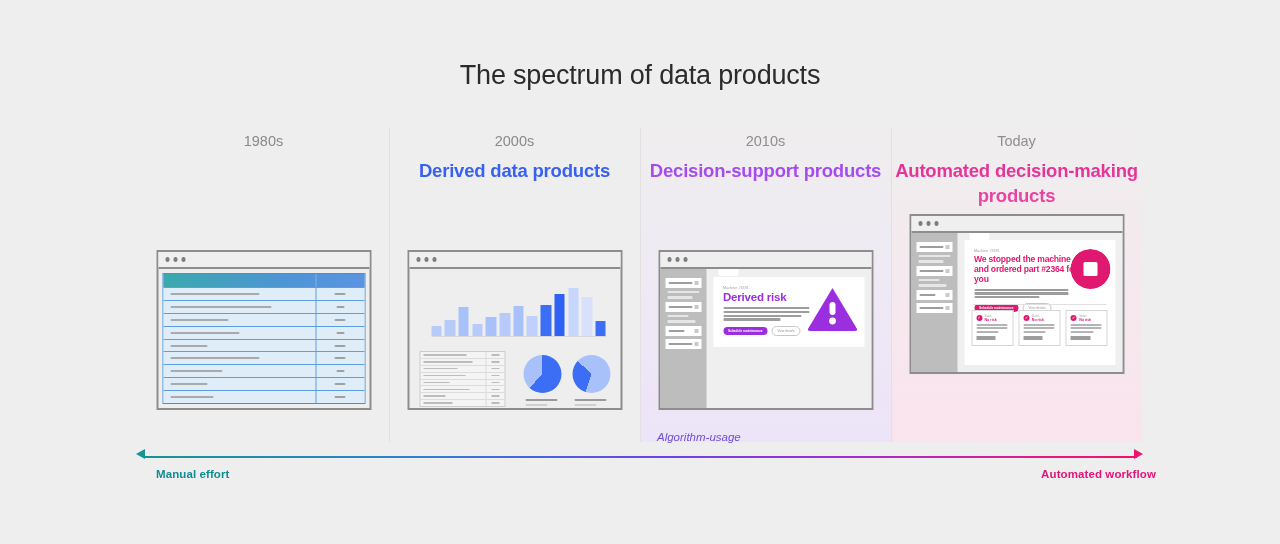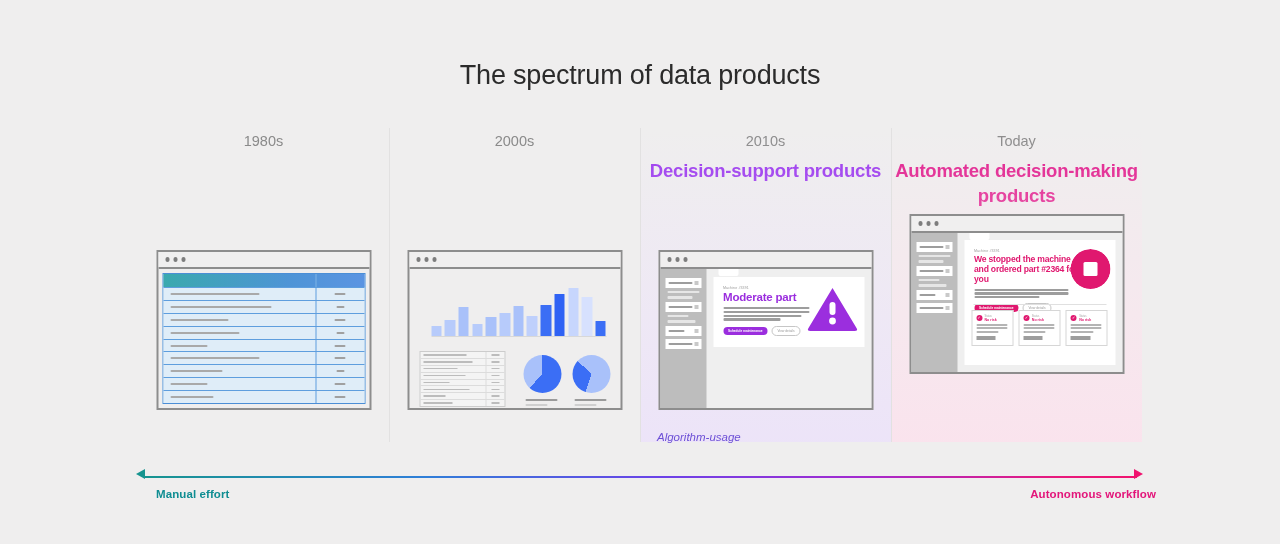--- a/index.html
+++ b/index.html
@@ -175,21 +175,21 @@
   .rtop { display:flex; gap:2.5px; align-items:flex-start; }
   .rbadge { width:6px; height:6px; border-radius:50%; flex:0 0 auto; display:flex; align-items:center; justify-content:center; }
   .rbadge span { color:#fff; font-size:4px; line-height:1; }
   .rlabel { font-size:2.6px; color:#a8a8a8; }
   .rvalue { font-size:3.6px; font-weight:700; }
   .rlines div { height:1.8px; background:#b4b4b4; margin-top:1.8px; border-radius:1px;}
   .rfoot { height:4px; background:#9d9d9d; margin-top:3px; width:60%; }
   .cardrule { position:absolute; left:9px; right:9px; height:1px; background:#e0e0e0; }
 
   
-  .axis-wrap { position:absolute; left:0; top:465px; width:1280px; height:45px; }
+  .axis-wrap { position:absolute; left:0; top:445px; width:1280px; height:45px; }
   .axis-line {
     position:absolute; left:145px; top:11px; width:992px; height:2px;
     background:linear-gradient(90deg,#16948f 0%, #2f7fd8 28%, #6b42e8 52%, #a32ad0 72%, #e8197c 92%, #f0136f 100%);
   }
   .arrow-l {
     position:absolute; left:136px; top:4px; width:0; height:0;
     border-top:5px solid transparent; border-bottom:5px solid transparent;
     border-right:9px solid #16948f;
   }
   .arrow-r {
@@ -306,20 +306,21 @@
               </div>
             </div>
         </div>
       </div>
     </div>
   </div>
 
   <div class="col">
     <div class="divider"></div>
     <div class="era">2000s</div>
+    <div class="cat" style="color:#3861f0">Derived data products</div>
 
     <div class="mock">
       <div class="mock-bar">
         <div class="dot"></div>
         <div class="dot"></div>
         <div class="dot"></div>
       </div>
       <div class="mock-body">
         <div class="bars" id="barchart">
             <div class="bar" style="height: 18.6667%; background: rgb(183, 203, 251);"></div>
@@ -452,21 +453,21 @@
               </div>
             <div class="side-card">
                 <div class="sl"></div>
                 <div class="sr"></div>
               </div>
           </div>
           <div class="app-main">
             <div class="tabnub"></div>
             <div class="card" style="top:8px; padding:9px 10px 11px 10px;">
               <div class="machine">Machine #3391</div>
-              <div class="headline" style="color:#9b2ede; font-size:11.5px; line-height:12px; max-width:96px;">Moderate part</div>
+              <div class="headline" style="color:#9b2ede; font-size:11.5px; line-height:12px; max-width:96px;">Derived risk</div>
               <div class="bodylines">
                 <div style="width:66%"></div>
                 <div style="width:66%"></div>
                 <div style="width:60%"></div>
                 <div style="width:44%"></div>
               </div>
               <div class="chipwrap">
                 <span class="chip" style="background:#9b2ede">Schedule maintenance</span>
                 <span class="chip ghost">View details</span>
               </div>
@@ -602,14 +603,14 @@
 
 </div>
 
 <div class="algo-note">Algorithm-usage</div>
 
 <div class="axis-wrap">
   <div class="arrow-l"></div>
   <div class="axis-line"></div>
   <div class="arrow-r"></div>
   <div class="axis-label-l">Manual effort</div>
-  <div class="axis-label-r">Autonomous workflow</div>
+  <div class="axis-label-r">Automated workflow</div>
 </div>
 
 </body></html>

